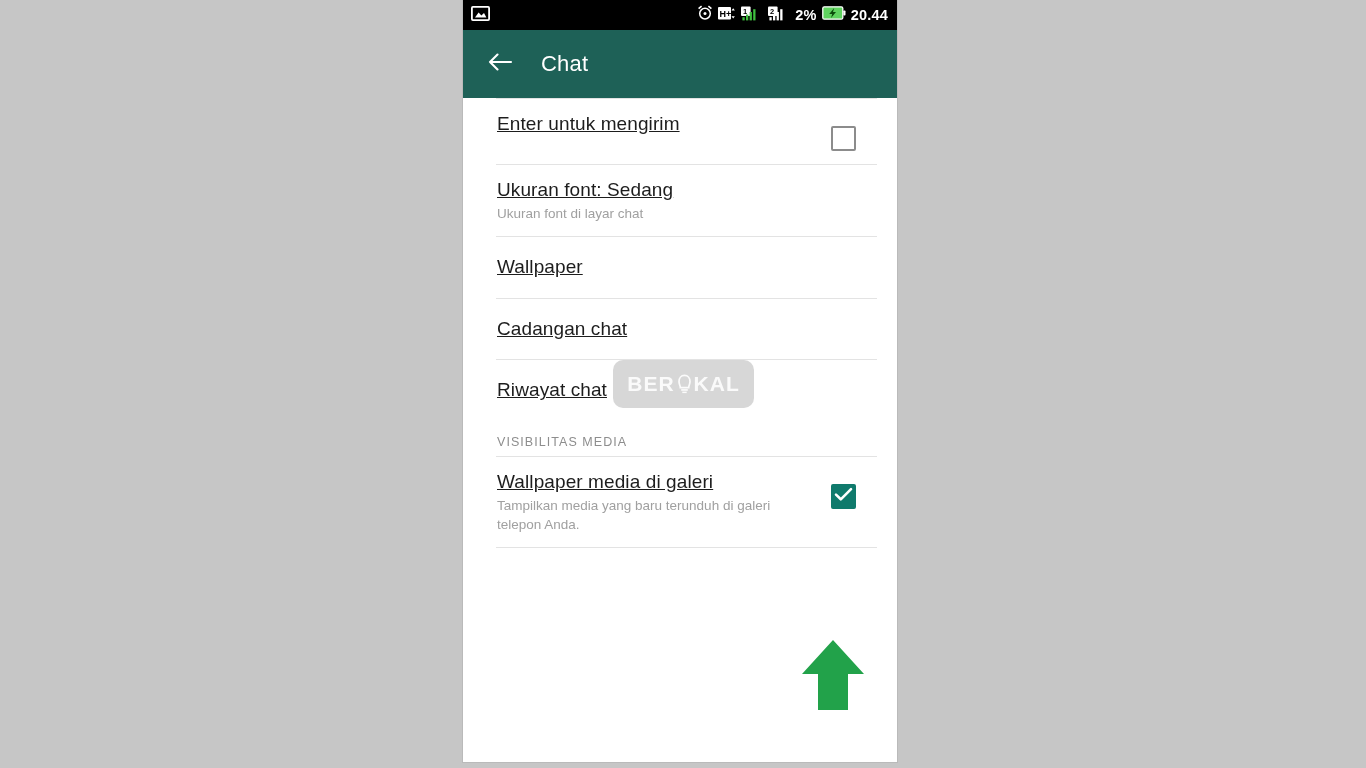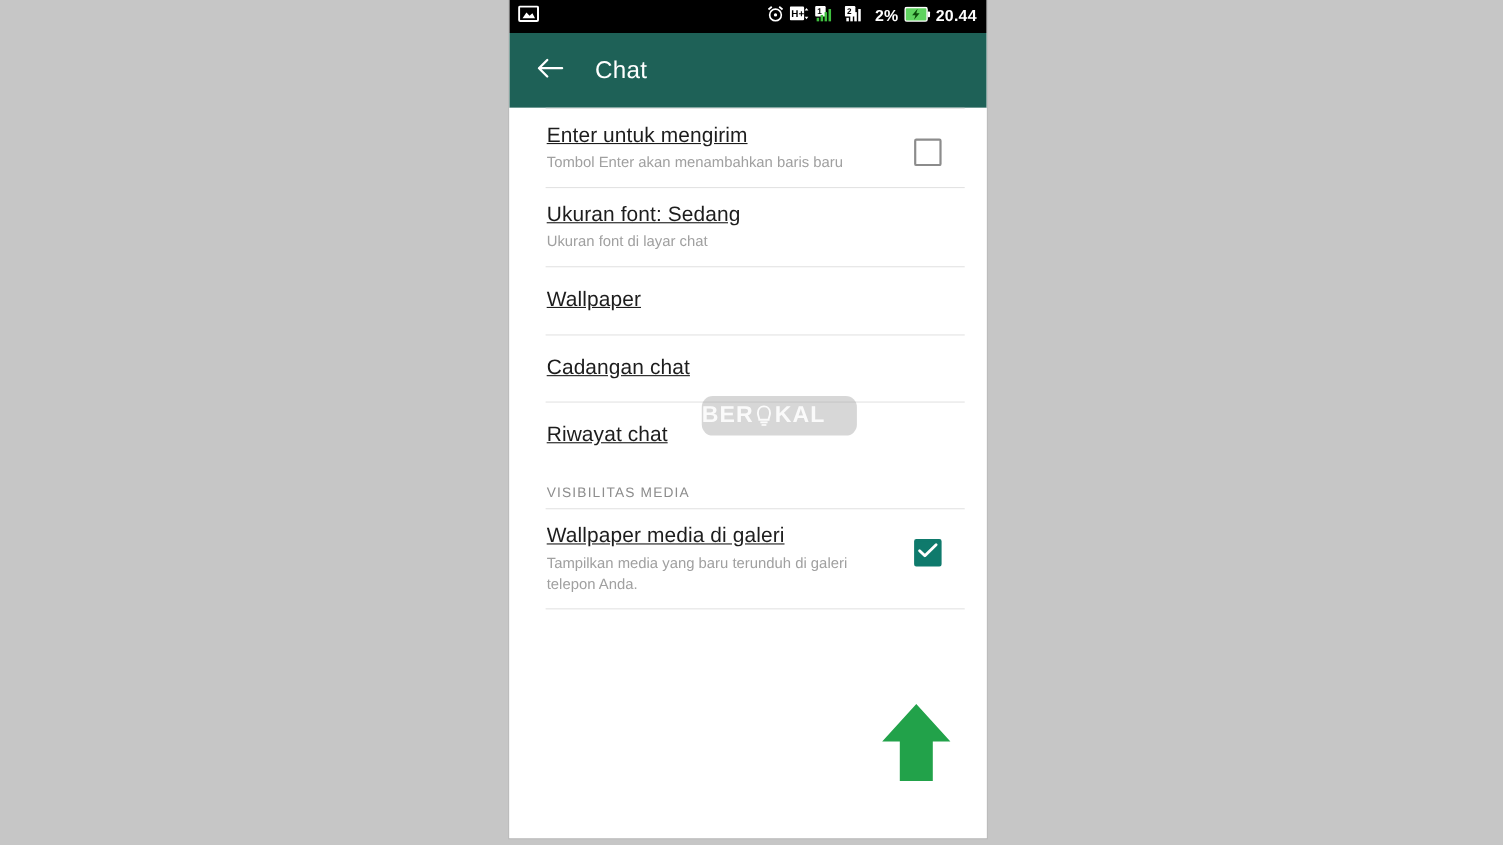--- a/index.html
+++ b/index.html
@@ -70,27 +70,26 @@
     width: 25px; height: 25px; border-radius: 2px;
     border: 2px solid #8c8c8c; background: #fff;
     display: flex; align-items: center; justify-content: center;
     cursor: pointer;
   }
   .cb.checked { background: #0f7a6c; border-color: #0f7a6c; }
 
   
   .watermark {
     position: absolute; left: 613px; top: 360px;
-    width: 141px; height: 36px;
+    width: 141px; height: 48px;
     background: rgba(160,160,160,.42);
     border-radius: 10px;
-    display: flex; align-items: center; 
+    display: flex; align-items: center; justify-content: center;
     gap: 1px;
     pointer-events: none;
-    margin-left: 25px;
   }
   .wm-text {
     color: rgba(255,255,255,.88);
     font-size: 21px; font-weight: bold; letter-spacing: 1px;
   }
 
   
   .arrow { position: absolute; left: 800px; top: 638px; }
 </style>
 </head>
@@ -175,21 +174,20 @@
       <div class="appbar-title">Chat</div>
     </div>
 
     <div class="content">
 
       <div class="divider"></div>
 
       <div class="row">
         <div class="row-texts">
           <div class="row-title">Enter untuk mengirim</div>
-          <div class="row-sub">Tombol Enter akan menambahkan baris baru</div>
         </div>
         <div class="ctrl">
           <div class="cb"></div>
         </div>
       </div>
       <div class="divider"></div>
 
       <div class="row">
         <div class="row-texts">
           <div class="row-title">Ukuran font: Sedang</div>

